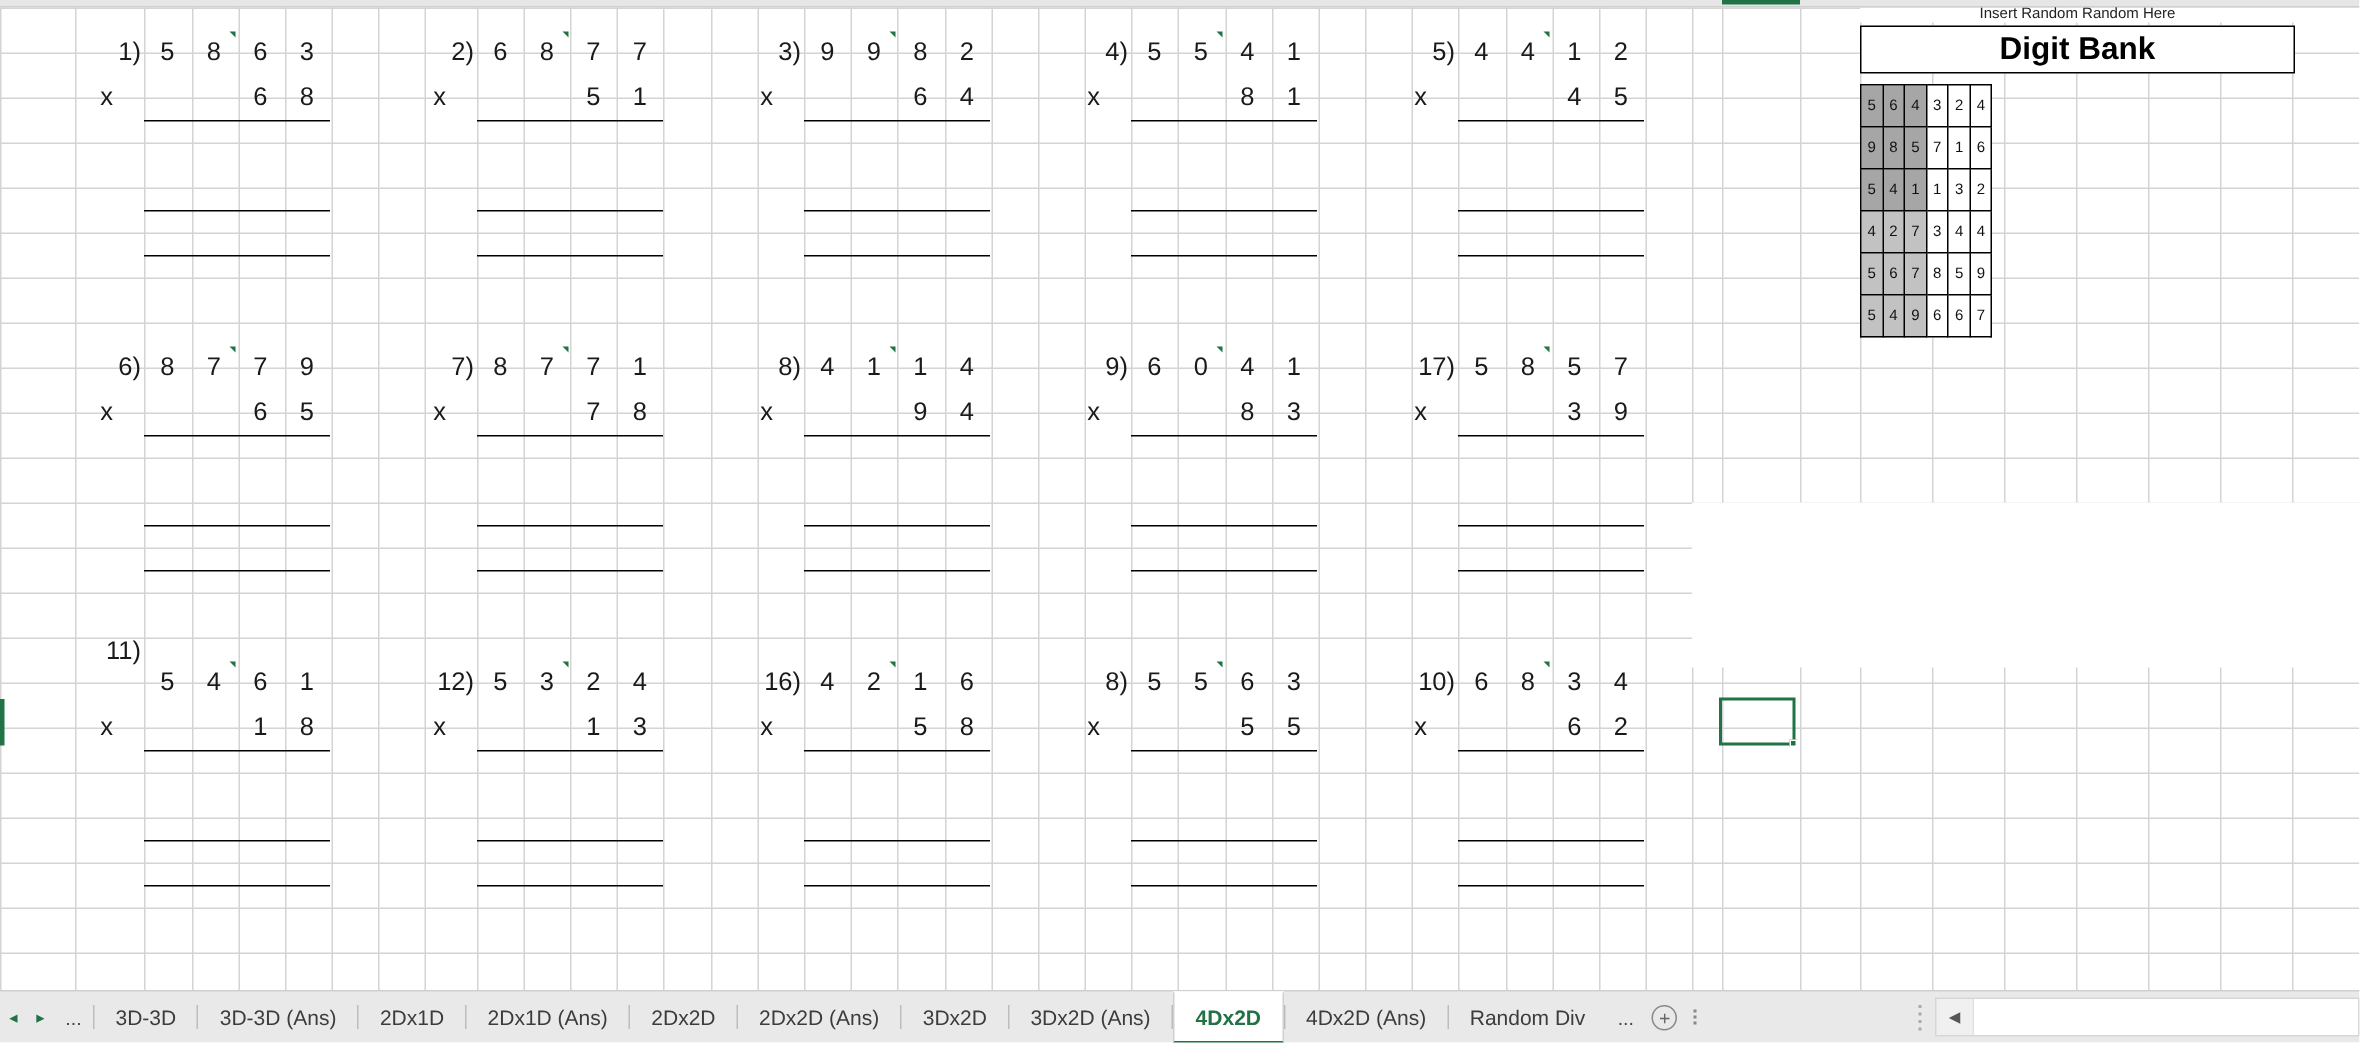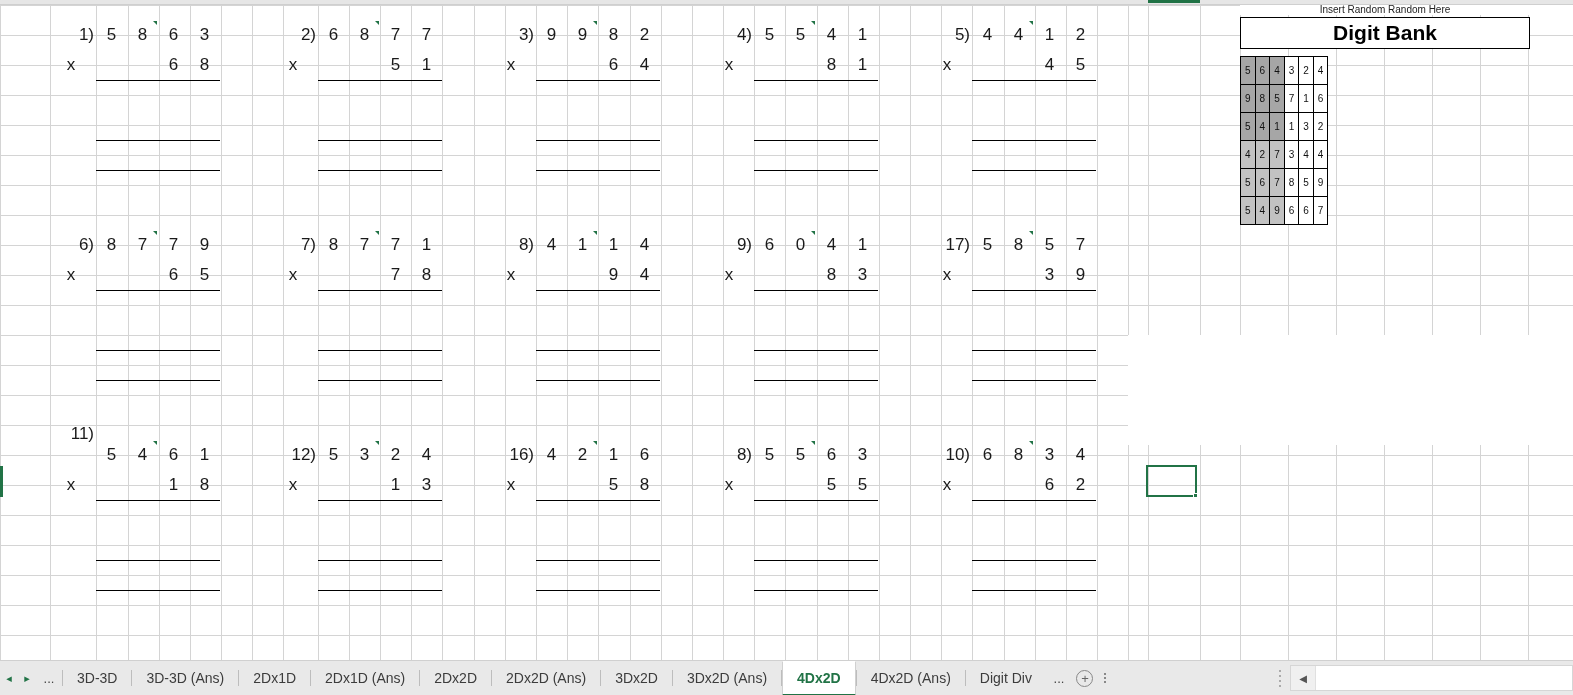--- a/index.html
+++ b/index.html
@@ -473,21 +473,21 @@
         <div class="tab">2Dx2D (Ans)</div>
         <div class="tab-sep"></div>
         <div class="tab">3Dx2D</div>
         <div class="tab-sep"></div>
         <div class="tab">3Dx2D (Ans)</div>
         <div class="tab-sep"></div>
         <div class="tab active">4Dx2D</div>
         <div class="tab-sep"></div>
         <div class="tab">4Dx2D (Ans)</div>
         <div class="tab-sep"></div>
-        <div class="tab">Digit Div</div>
+        <div class="tab">Random Div</div>
       </div>
     <div class="nav-ellipsis">...</div>
     <div class="add-sheet">
       <span class="circ">+</span>
     </div>
     <div class="kebab">
         <i></i>
         <i></i>
         <i></i>
       </div>

